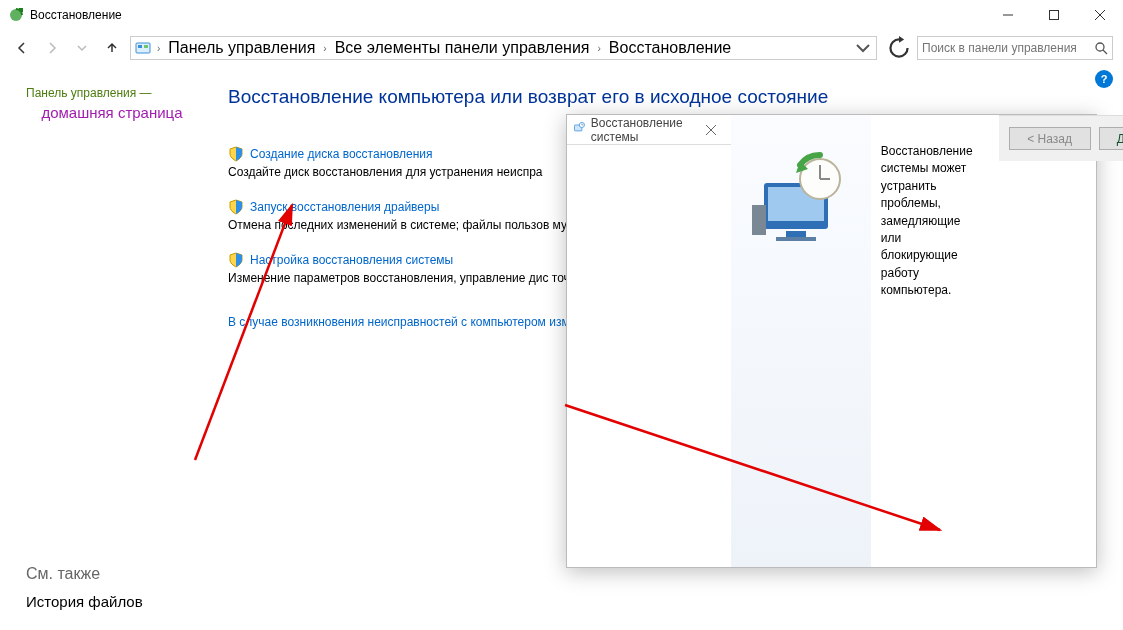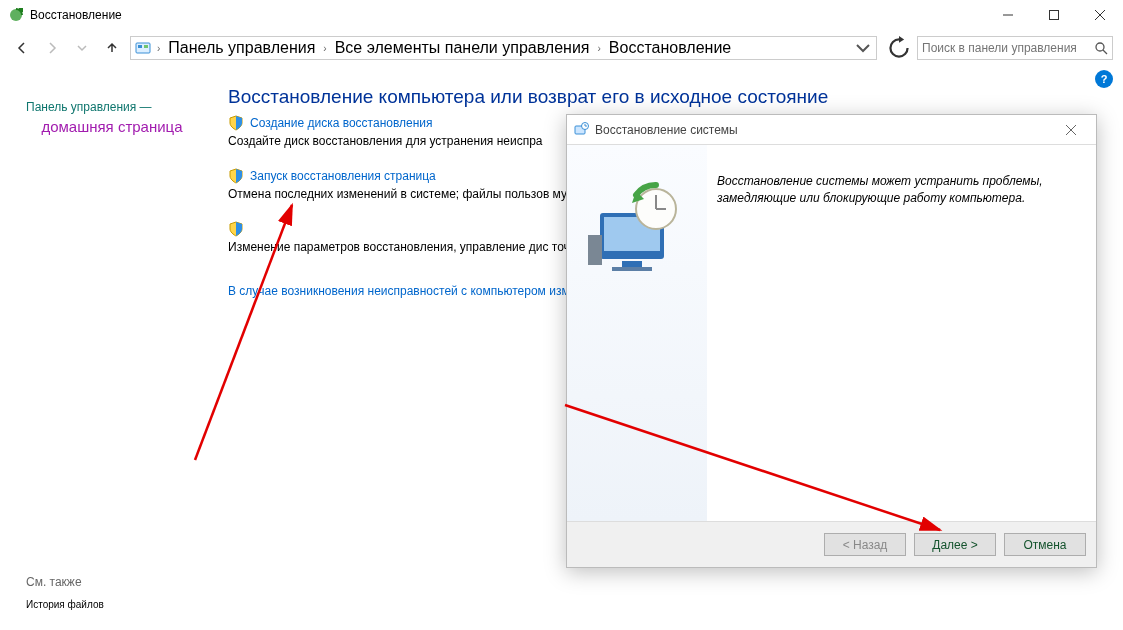--- a/index.html
+++ b/index.html
@@ -28,47 +28,47 @@
 .searchbox { width: 196px; height: 24px; border: 1px solid #ccc; display:flex; align-items:center; padding: 0 4px; }
 .searchbox input { border:none; outline:none; flex:1; font-size:12px; color:#4c1d95; background:transparent; }
 .searchbox .sicon { width:14px; height:14px; color:#555; }
 
 
 .helpbadge { position:absolute; right:10px; top:70px; width:18px; height:18px; border-radius:50%; background:#0078d7; color:#fff; display:flex; align-items:center; justify-content:center; font-size:11px; font-weight:bold; }
 
 
 .body { display:flex; padding: 20px 16px 0 26px; gap: 10px; }
 .sidebar { width: 172px; flex:0 0 172px; }
-.sidelink { color:#0f766e; font-size:12px; line-height:1.3; margin-bottom: 2px; margin-top: 14px; }
+.sidelink { color:#4d7c0f; font-size:12px; line-height:1.3; margin-bottom: 2px; }
 .sidelink2 { color:#a21caf; font-size:15px;text-align:center; }
 
 .main { flex:1; padding-left: 20px; }
-.pagetitle { color:#003399; font-size: 19px; font-weight:400; margin-bottom: 7px; }
+.pagetitle { color:#003399; font-size: 19px; font-weight:400; margin-bottom: 38px; }
 .opt { margin-bottom: 18px; }
 .optlink { display:flex; align-items:center; gap:6px; color:#0066cc; font-size:12px; margin-bottom:2px; }
 .shield { width:16px; height:16px; flex:0 0 16px; }
 .optdesc { color:#000; font-size:12px; line-height:1.4; }
 .footlink { color:#0066cc; font-size:12px; line-height:1.4; margin-top: 28px; max-width: 440px; }
 
 
 .seealso { position:absolute; left:26px; bottom: 20px; }
-.seealso .hdr { color:#666; font-size:12px; margin-bottom: 10px; }
-.seealso .link { color:#000; font-size:10px;text-align:center; }
-
-
-.dialog { position:absolute; left:566px; top:114px; width:531px; height:454px; background:#fff; border:1px solid #bbb; box-shadow: 0 4px 20px rgba(0,0,0,0.25); display:flex; flex-direction:column; }
+.seealso .hdr { color:#666; font-size:16px; margin-bottom: 10px; }
+.seealso .link { color:#000; font-size:15px;text-align:center; }
+
+
+.dialog { position:absolute; left:566px; top:114px; width:531px; height:454px; background:#fff; border:1px solid #bbb; box-shadow: 0 4px 20px rgba(0,0,0,0.25); display:flex; flex-direction:row; }
 .dlg-title { height:30px; display:flex; align-items:center; padding:0 6px; border-bottom:1px solid #ddd; }
 .dlg-title .dicon { width:16px; height:16px; margin-right:6px;}
 .dlg-title .dtext { font-size:12px; color:#444; }
 .dlg-title .dclose { margin-left:auto; width:38px; height:24px; display:flex; align-items:center; justify-content:center; color:#666; }
 .dlg-body { flex:1; display:flex; }
 .dlg-left { width:140px; flex:0 0 140px; background: linear-gradient(to bottom, #fafcff, #eef3f9); display:flex; align-items:flex-start; justify-content:center; padding-top:30px; }
 .dlg-right { flex:1; padding: 28px 26px 10px 10px; }
 .dlg-heading { font-size:15px; color:#003399; margin-bottom: 44px; }
-.dlg-para { font-size:12px; color:#000; line-height:1.45; margin-bottom:18px;font-style:italic; }
+.dlg-para { font-size:12px; color:#000; line-height:1.45; margin-bottom:18px; }
 .dlg-footer { height:46px; border-top:1px solid #ddd; background:#f0f0f0; display:flex; align-items:center; justify-content:flex-end; padding:0 10px; gap:8px; }
 .dlg-btn { min-width:82px; height:23px; border:1px solid #adadad; background:#e1e1e1; font-size:12px; color:#14532d; display:flex; align-items:center; justify-content:center; padding:0 10px; }
 .dlg-btn.disabled { color:#888; }
 
 
 .arrows { position:absolute; left:0; top:0; width:1123px; height:630px; pointer-events:none; }
 
 </style>
 </head>
 <body>
@@ -190,33 +190,34 @@
     </div>
 
     <div class="opt">
       <div class="optlink">
         <span class="shield">
           <svg viewBox="0 0 16 16">
               <path d="M8 1 L14 3 V8 C14 12 8 15 8 15 C8 15 2 12 2 8 V3 Z" fill="#ffd54a" stroke="#c79a00"></path>
               <path d="M8 1 L14 3 V8 C14 12 8 15 8 15 V1 Z" fill="#2e8fe6"></path>
             </svg>
         </span>
-        <span>Запуск восстановления страница</span>
+        <span>Запуск восстановления драйверы</span>
       </div>
       <div class="optdesc">Отмена последних изменений в системе; файлы пользов музыка, остаются без изменений.</div>
     </div>
 
     <div class="opt">
       <div class="optlink">
         <span class="shield">
           <svg viewBox="0 0 16 16">
               <path d="M8 1 L14 3 V8 C14 12 8 15 8 15 C8 15 2 12 2 8 V3 Z" fill="#ffd54a" stroke="#c79a00"></path>
               <path d="M8 1 L14 3 V8 C14 12 8 15 8 15 V1 Z" fill="#2e8fe6"></path>
             </svg>
         </span>
+        <span>Настройка восстановления системы</span>
       </div>
       <div class="optdesc">Изменение параметров восстановления, управление дис точек восстановления.</div>
     </div>
 
     <div class="footlink">В случае возникновения неисправностей с компьютером изменить их.</div>
   </div>
 </div>
 
 <div class="seealso">
   <div class="hdr">См. также</div>

